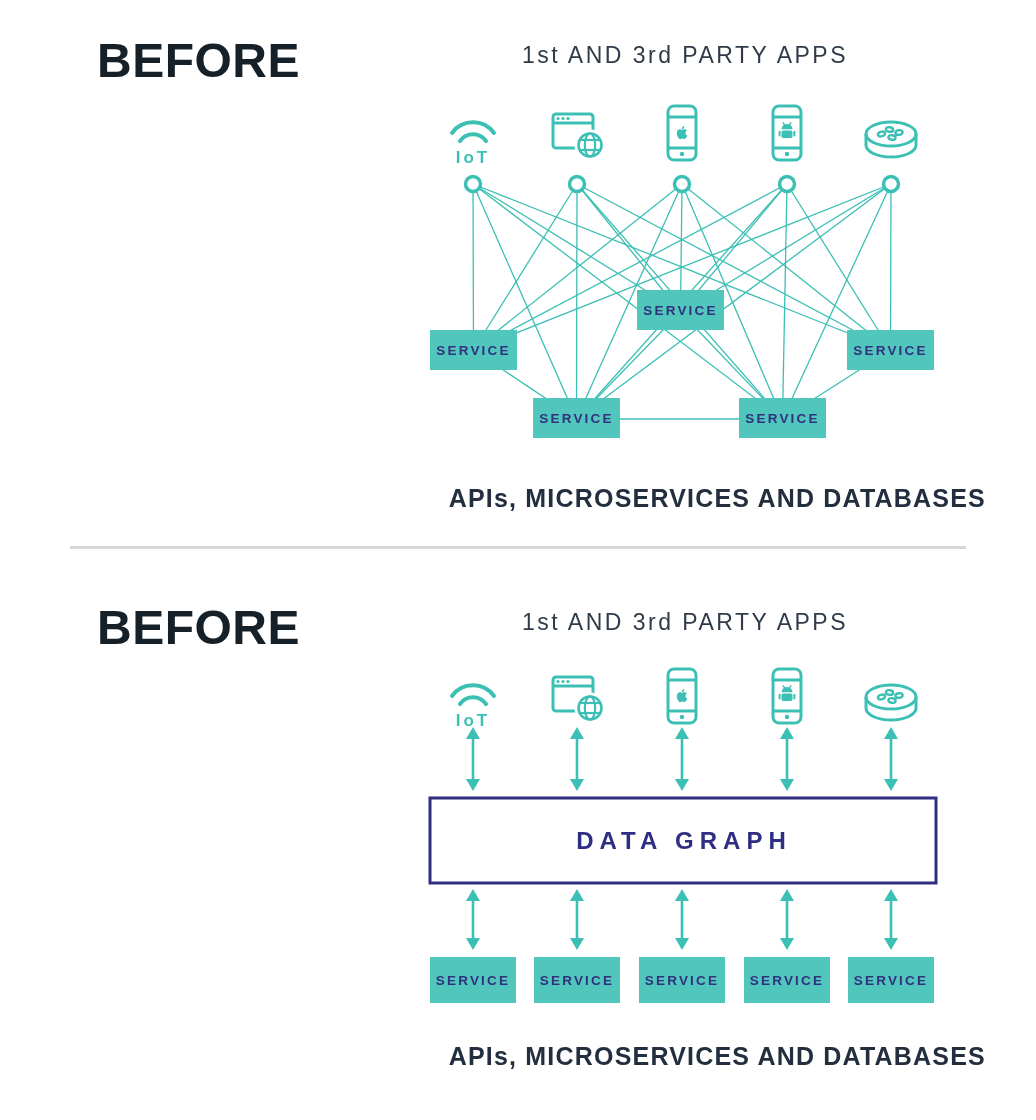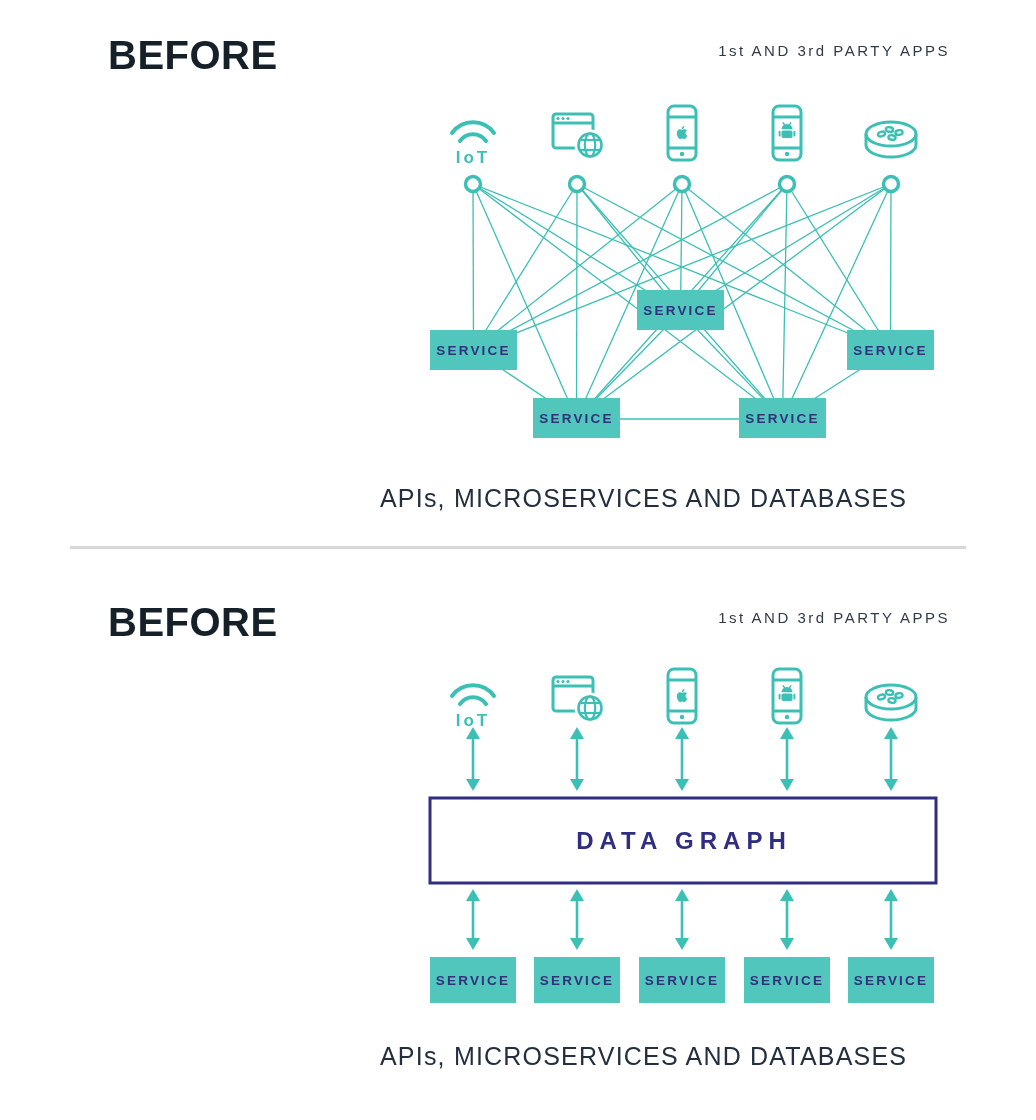--- a/index.html
+++ b/index.html
@@ -1,30 +1,30 @@
 <!DOCTYPE html>
 <html><head>
 <meta charset="utf-8">
 <style>
   html,body{margin:0;padding:0;background:#ffffff;}
   .canvas{
     position:relative;width:1036px;height:1120px;background:#ffffff;overflow:hidden;
     font-family:"Liberation Sans",sans-serif;
   }
   .heading{
-    position:absolute;left:108px;margin:0;
-    font-size:40px;font-weight:700;color:#152029;letter-spacing:.5px;
+    position:absolute;left:97px;margin:0;
+    font-size:48px;font-weight:700;color:#152029;letter-spacing:.5px;
   }
   .subtitle{
-    position:absolute;left:420px;width:530px;text-align:right;
-    font-size:15px;font-weight:400;color:#2f3b49;letter-spacing:2.5px;
+    position:absolute;left:420px;width:530px;text-align:center;
+    font-size:23px;font-weight:400;color:#2f3b49;letter-spacing:2.5px;
   }
   .caption{
-    position:absolute;left:380px;width:606px;text-align:left;
-    font-size:25px;font-weight:400;color:#232f3e;letter-spacing:1.2px;
+    position:absolute;left:380px;width:606px;text-align:right;
+    font-size:25px;font-weight:700;color:#232f3e;letter-spacing:1.2px;
   }
   .divider{
     position:absolute;left:70px;top:546px;width:896px;height:3px;background:#d8d8d8;
   }
   svg{position:absolute;left:0;font-family:"Liberation Sans",sans-serif;}
   svg.before-diagram{top:95px;}
   svg.after-diagram{top:660px;}
   .teal-stroke{stroke:#3cbfb4;fill:none;}
   .service-rect{fill:#50c6bc;}
   .service-label{

